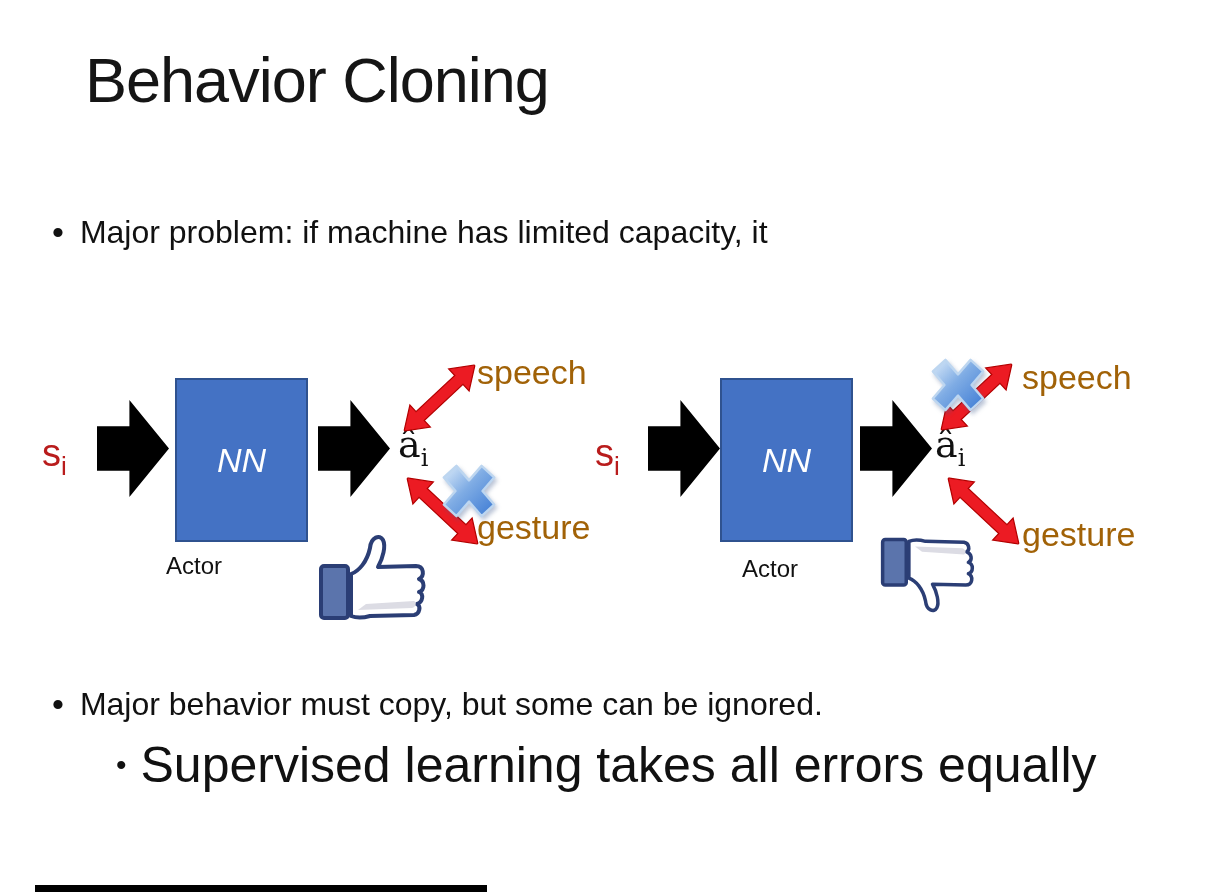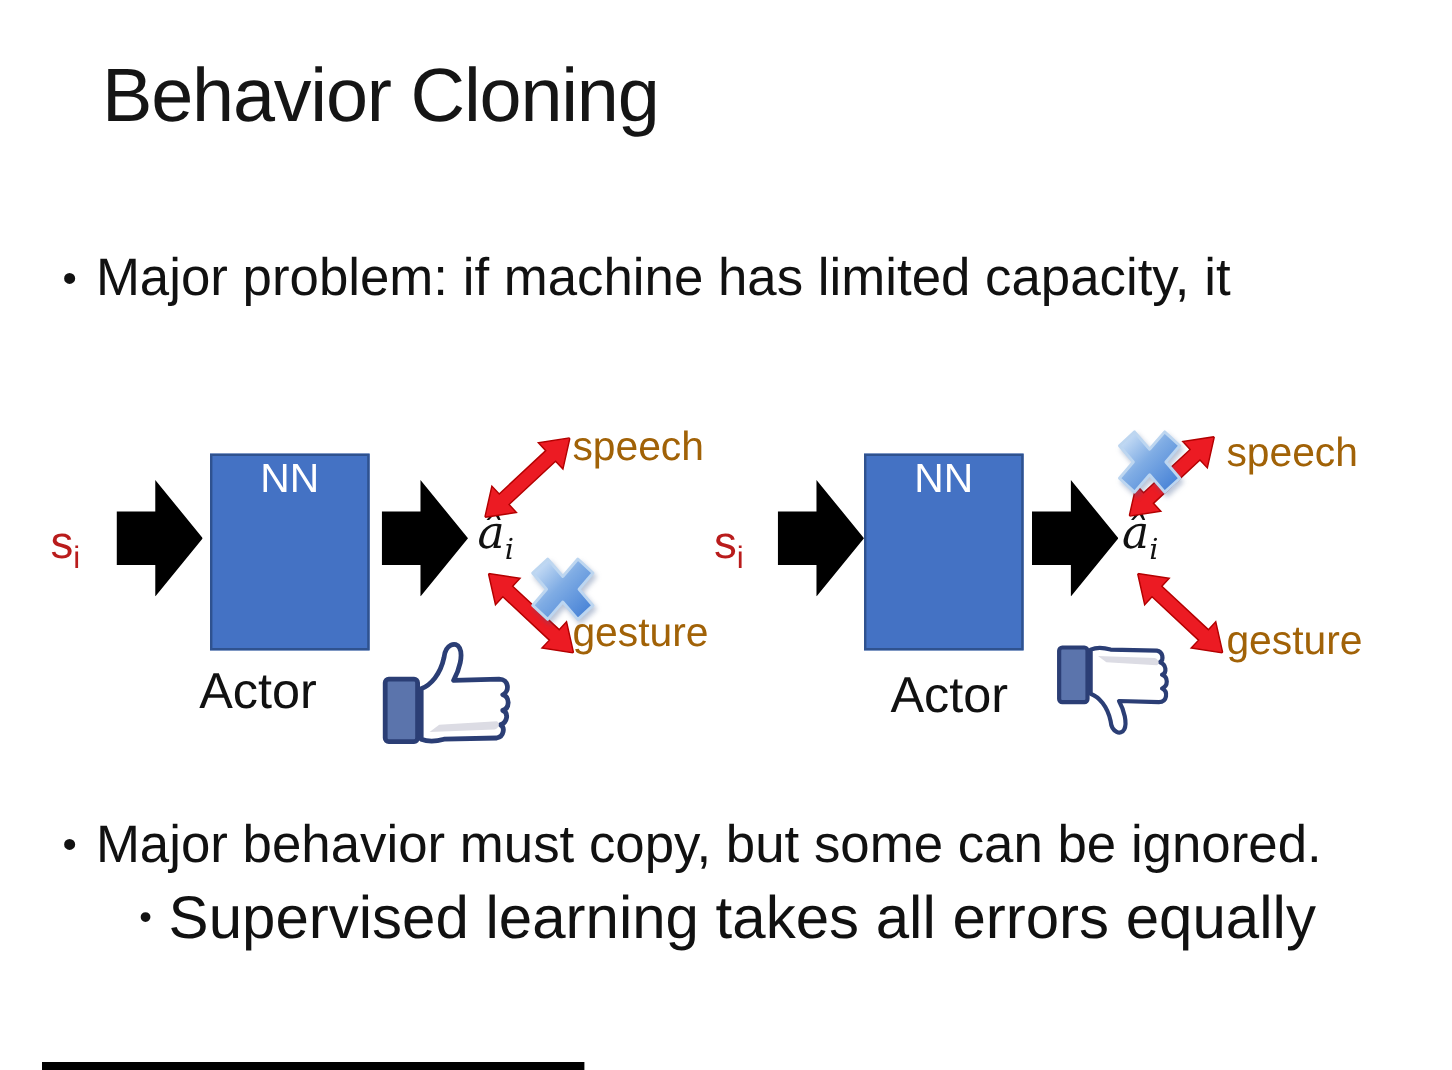--- a/index.html
+++ b/index.html
@@ -10,44 +10,44 @@
     overflow:hidden;
     font-family:"Liberation Sans",sans-serif;
     color:#111111;
   }
   .title{
     position:absolute;left:57px;top:44px;
     font-size:63px;font-weight:400;letter-spacing:-1px;color:#151515;margin-left:28px;
   }
   .bullet-row{position:absolute;display:flex;align-items:flex-start;}
   .bullet-dot{font-size:34px;line-height:52px;margin-right:16px;color:#111;}
-  .bullet-text{font-size:44px;line-height:52px;color:#111;}
+  .bullet-text{font-size:32px;line-height:52px;color:#111;}
   .sub .bullet-dot{font-size:30px;line-height:50px;margin-right:14px;}
   .sub .bullet-text{font-size:50px;line-height:50px;}
 
   
   .block-arrow{
     position:absolute;width:72px;height:97px;background:#000;
     -webkit-clip-path:polygon(0 27%,45% 27%,45% 0,100% 50%,45% 100%,45% 73%,0 73%);
     clip-path:polygon(0 27%,45% 27%,45% 0,100% 50%,45% 100%,45% 73%,0 73%);
   }
   .nn-box{
     position:absolute;width:133px;height:164px;
     background:#4472C4;border:2px solid #2F528F;box-sizing:border-box;
-    display:flex;align-items:flex-start;justify-content:center;
+    display:flex;align-items:center;justify-content:center;font-style:italic;
   }
   .nn-label{color:#ffffff;font-size:34px;}
   .io-label{position:absolute;font-size:38px;color:#b91c1c;}
   .io-label sub{font-size:26px;}
   .a-hat{
-    position:absolute;font-family:"DejaVu Serif",serif;font-style:italic;
+    position:absolute;font-family:"DejaVu Serif",serif;
     font-size:38px;color:#111;
   }
   .a-hat sub{font-size:24px;}
-  .actor-label{position:absolute;font-size:42px;color:#111;}
+  .actor-label{position:absolute;font-size:24px;color:#111;}
   .arm-label{position:absolute;font-size:34px;color:#a16207;}
 
   .red-arrow{position:absolute;width:97px;height:34px;}
   .rot-up{transform:rotate(-43deg);}
   .rot-down{transform:rotate(43deg);}
 
   .cross{position:absolute;width:58px;height:58px;filter:drop-shadow(2px 3px 2px rgba(60,90,140,.35));}
   .thumb{position:absolute;}
 
   .bottom-bar{position:absolute;left:35px;bottom:0;width:452px;height:7px;background:#000;}

